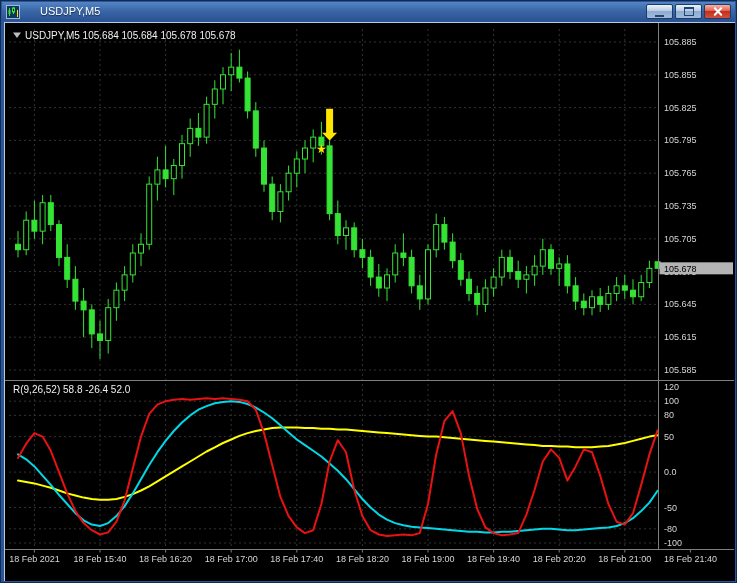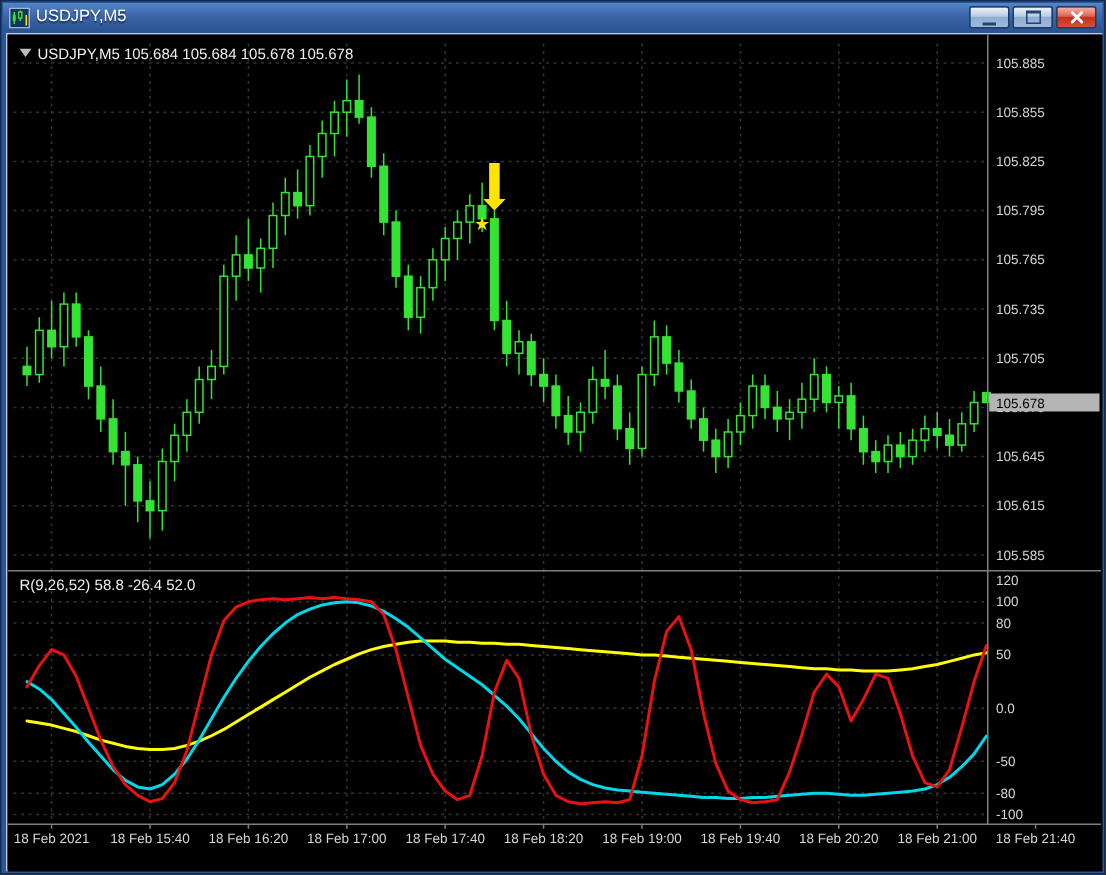--- a/index.html
+++ b/index.html
@@ -4,21 +4,21 @@
 <style>
   html,body{margin:0;padding:0;background:#444;}
   body{width:737px;height:583px;font-family:"Liberation Sans",sans-serif;}
   .window{
     position:relative;width:737px;height:583px;box-sizing:border-box;
     background:#2a5699;border:1px solid #102a52;
   }
   .titlebar{
     position:absolute;left:1px;top:1px;right:1px;height:19px;
     background:linear-gradient(180deg,#5585c6 0%,#3a67a8 45%,#2b5292 100%);
-    display:flex;align-items:center;gap:4px;padding:0 4px;box-sizing:border-box;
+    display:flex;align-items:center;gap:20px;padding:0 4px;box-sizing:border-box;
     cursor:default;
   }
   .app-icon{width:14px;height:14px;display:inline-block;flex:0 0 auto;}
   .title{color:#ffffff;font-size:11px;line-height:19px;text-shadow:0 1px 1px rgba(0,0,0,.55);white-space:nowrap;}
   .controls{margin-left:auto;display:flex;gap:2px;}
   .btn{
     width:27px;height:15px;padding:0;margin:0;border:1px solid #1d3c68;border-radius:2px;
     background:linear-gradient(180deg,#eef4fb 0%,#b7cbe4 45%,#8fadd2 50%,#9fbada 100%);
     display:flex;align-items:center;justify-content:center;cursor:pointer;position:relative;
   }

